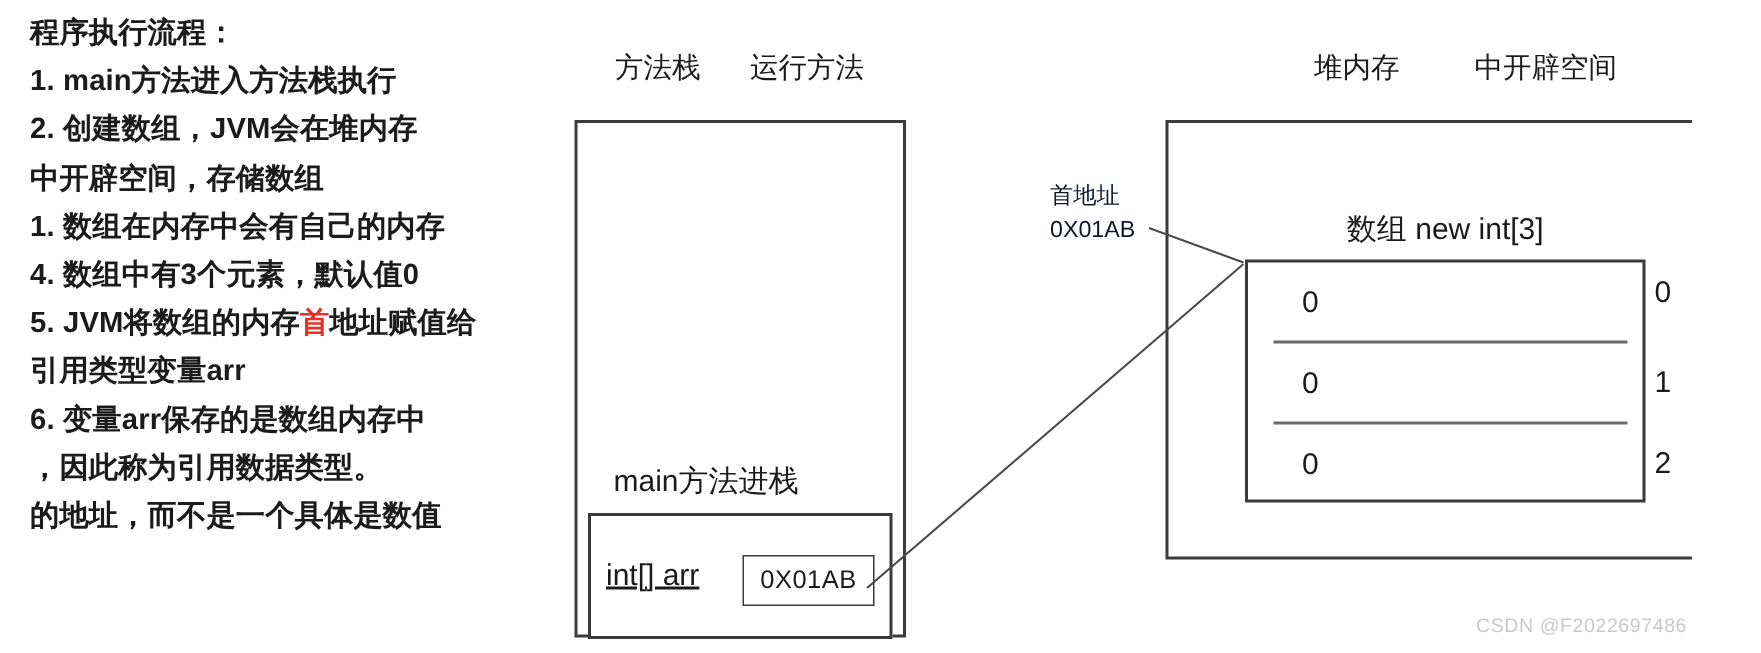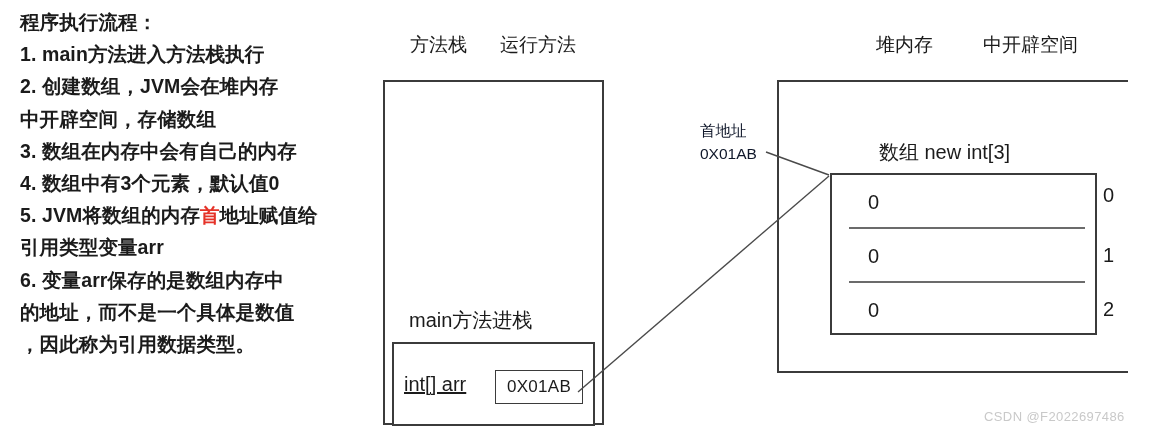--- a/index.html
+++ b/index.html
@@ -120,21 +120,21 @@
     position: absolute;
     left: 700px;
     top: 119px;
     font-size: 15.5px;
     line-height: 23px;
     color: #0f172a;
     white-space: nowrap;
   }
   #array-title {
     position: absolute;
-    left: 811px;
+    left: 830px;
     top: 139px;
     width: 267px;
     text-align: center;
     font-size: 20px;
     color: #1b1b1b;
     white-space: nowrap;
   }
   #array-box {
     position: absolute;
     left: 830px;
@@ -199,27 +199,27 @@
 </head>
 <body>
 
 <div id="canvas">
 
   <div class="notes">
     <div class="notes-line">程序执行流程：</div>
     <div class="notes-line">1. main方法进入方法栈执行</div>
     <div class="notes-line">2. 创建数组，JVM会在堆内存</div>
     <div class="notes-line">中开辟空间，存储数组</div>
-    <div class="notes-line">3. 数组在内存中会有自己的内存</div>
+    <div class="notes-line">1. 数组在内存中会有自己的内存</div>
     <div class="notes-line">4. 数组中有3个元素，默认值0</div>
     <div class="notes-line"><span>5. JVM将数组的内存</span><span class="hl-red">首</span><span>地址赋值给</span></div>
     <div class="notes-line">引用类型变量arr</div>
     <div class="notes-line">6. 变量arr保存的是数组内存中</div>
+    <div class="notes-line">，因此称为引用数据类型。</div>
     <div class="notes-line">的地址，而不是一个具体是数值</div>
-    <div class="notes-line">，因此称为引用数据类型。</div>
   </div>
 
   <div class="heading" id="head-stack">方法栈</div>
   <div class="heading" id="head-stack-run">运行方法</div>
   <div class="heading" id="head-heap">堆内存</div>
   <div class="heading" id="head-heap-store">中开辟空间</div>
 
   <div id="stack-box"></div>
   <div id="stack-frame-label">main方法进栈</div>
   <div id="stack-frame"></div>

